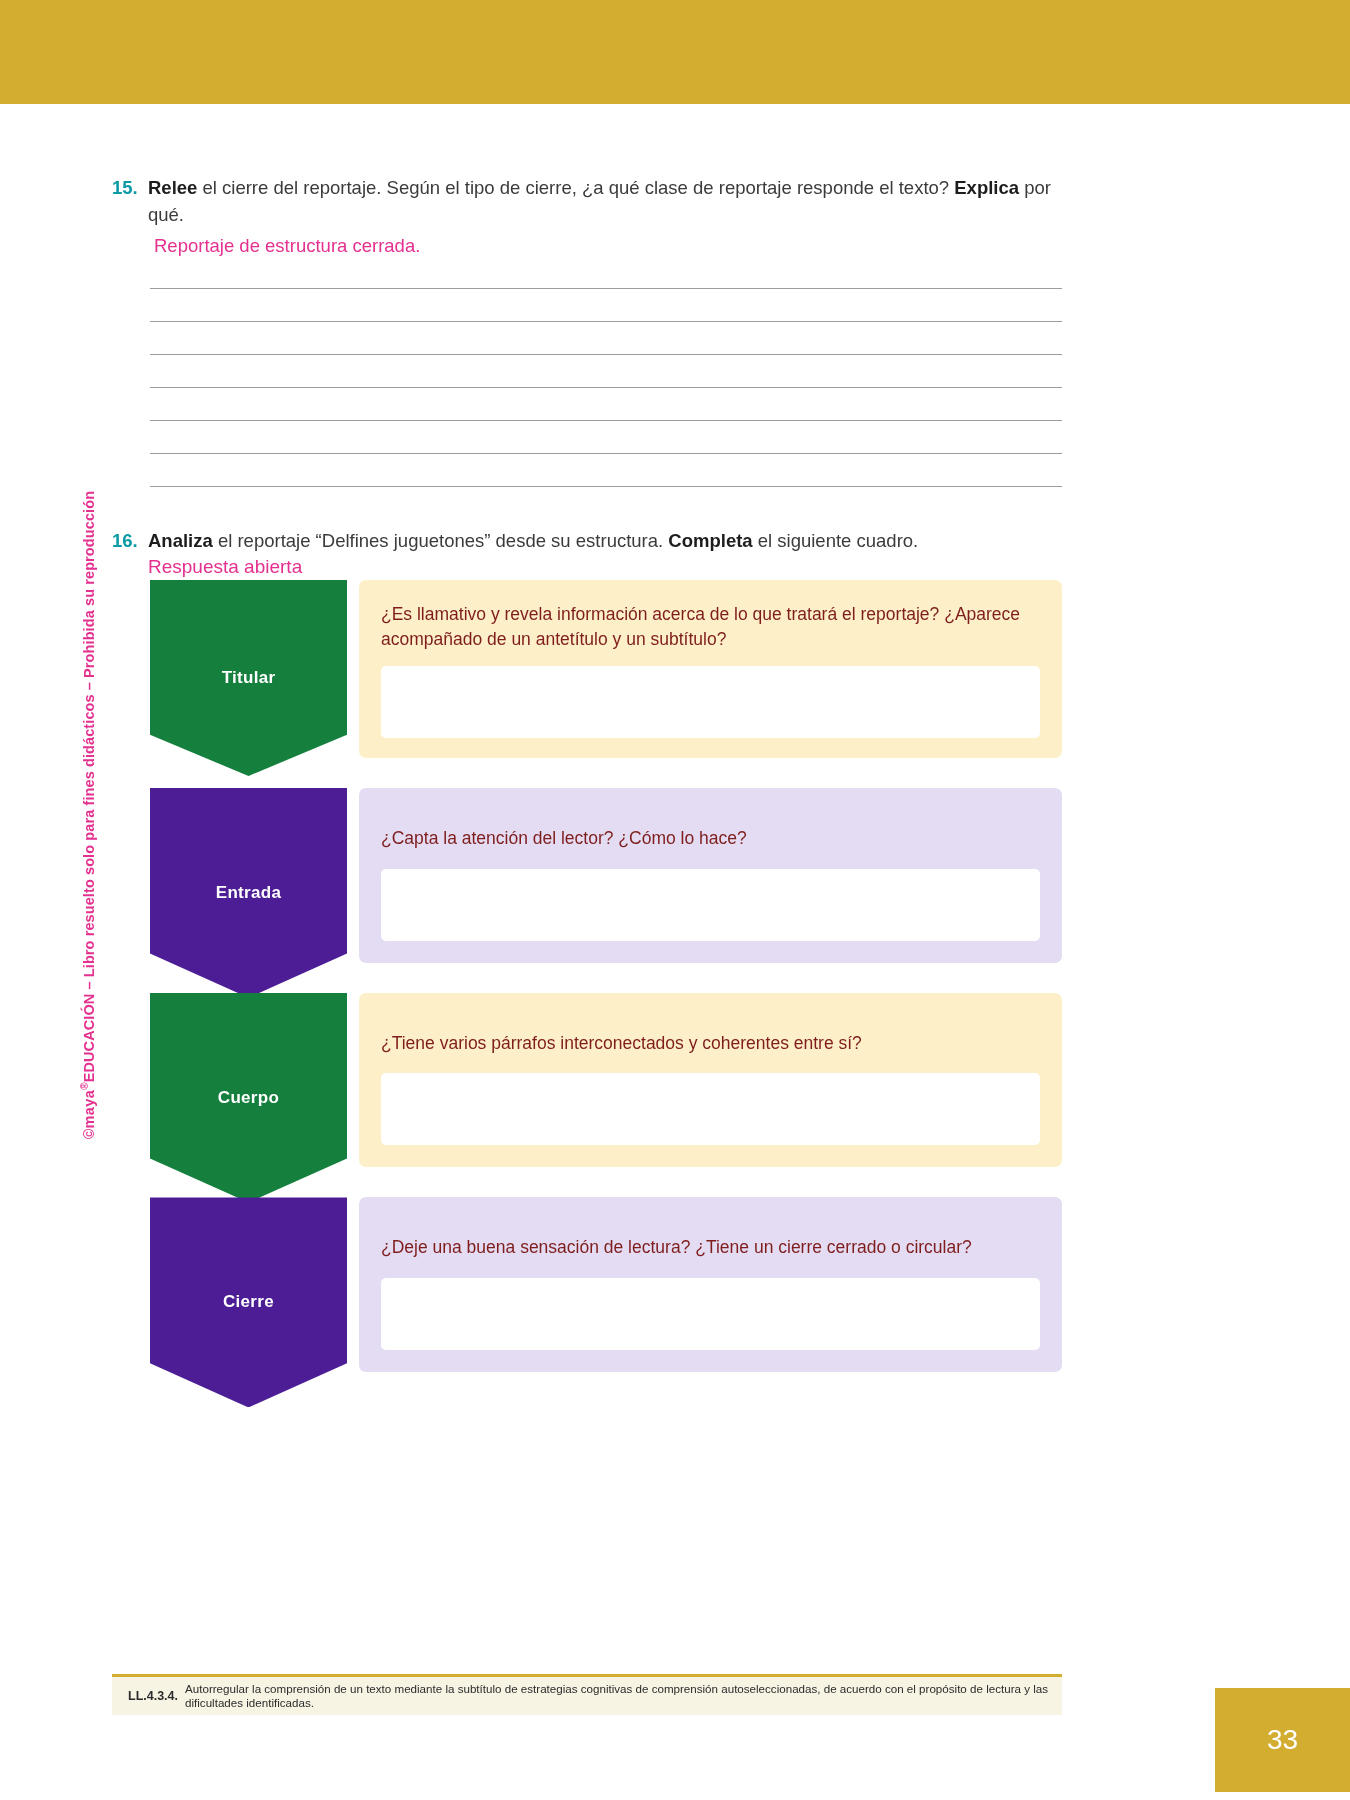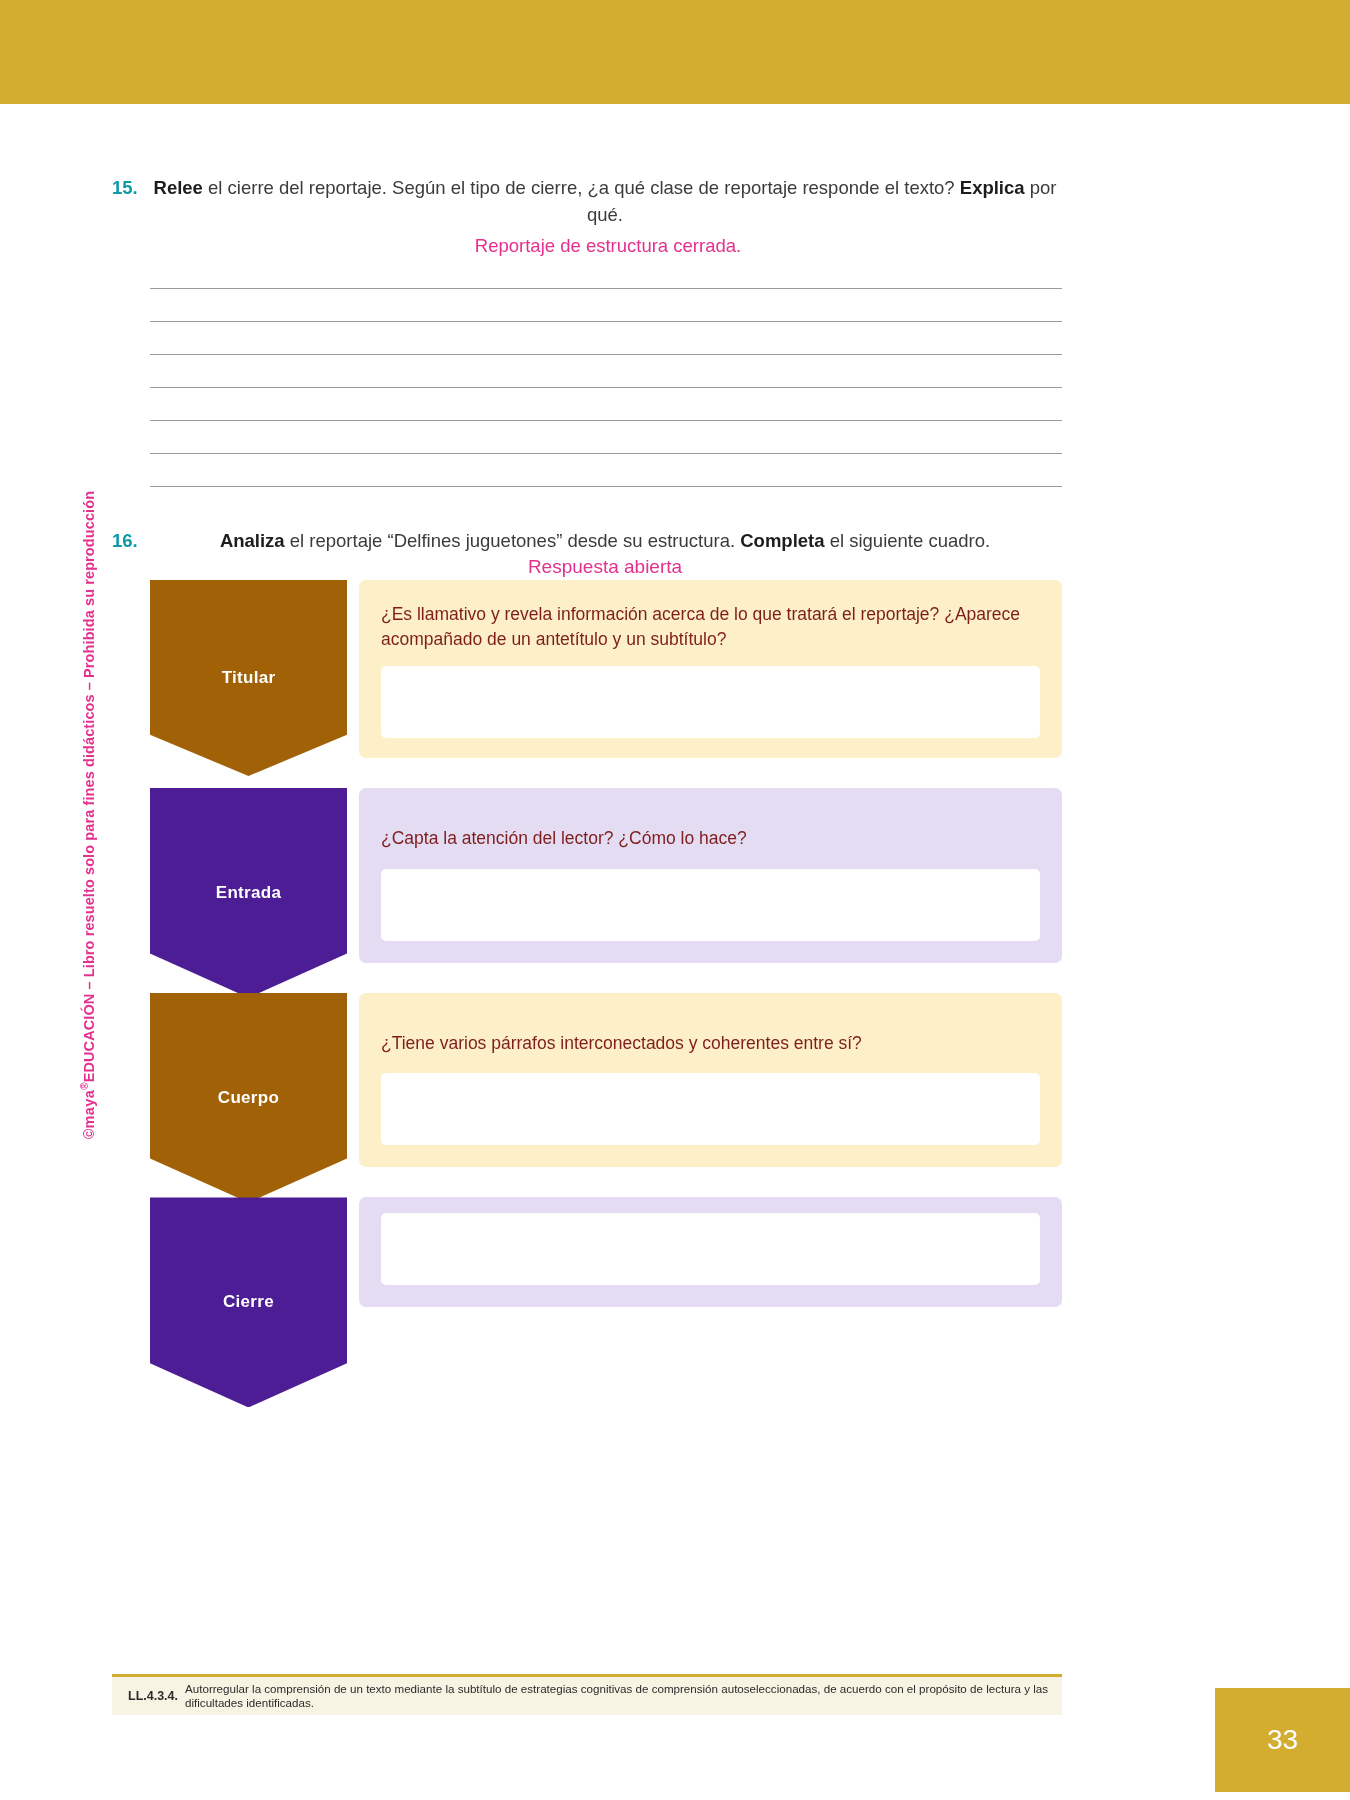--- a/index.html
+++ b/index.html
@@ -55,21 +55,20 @@
     top: 0;
     width: 950px;
   }
 
   
   .q {
     position: relative;
     font-size: 18.5px;
     line-height: 1.46;
     color: #3b3b3b;
-    text-align: center;
   }
   .q-num {
     position: absolute;
     left: 0; top: 0;
     color: #0b9aa6;
     font-weight: 700;
     font-size: 18.5px;
   }
   .q-body { padding-left: 36px; }
   .q-body b { font-weight: 700; color: #1d1d1d; }
@@ -126,21 +125,21 @@
     width: 197px;
     display: flex;
     align-items: center;
     justify-content: center;
     color: #ffffff;
     font-weight: 700;
     font-size: 17px;
     letter-spacing: .3px;
     clip-path: polygon(0 0, 100% 0, 100% 79%, 50% 100%, 0 79%);
   }
-  .tab.yellow { background: #a16207; align-items: center; }
+  .tab.yellow { background: #15803d; align-items: center; }
   .tab.purple { background: #4c1d95; }
 
   .panel {
     margin-left: 209px;
     border-radius: 7px;
     padding: 22px 22px 20px 22px;
   }
   .panel.yellow { background: #fdf0c8; }
   .panel.purple { background: #e3dcf2; }
 
@@ -292,20 +291,21 @@
           <div class="prompt">¿Tiene varios párrafos interconectados y coherentes entre sí?</div>
           <div class="writebox"></div>
         </div>
       </div>
 
       <div class="srow" id="row-cierre">
         <div class="tab purple">
           <span>Cierre</span>
         </div>
         <div class="panel purple">
+          <div class="prompt">¿Deje una buena sensación de lectura? ¿Tiene un cierre cerrado o circular?</div>
           <div class="writebox"></div>
         </div>
       </div>
 
     </div>
   </div>
 
   <div class="foot-rule"></div>
   <div class="foot-band">
     <span class="foot-code">LL.4.3.4.</span>

